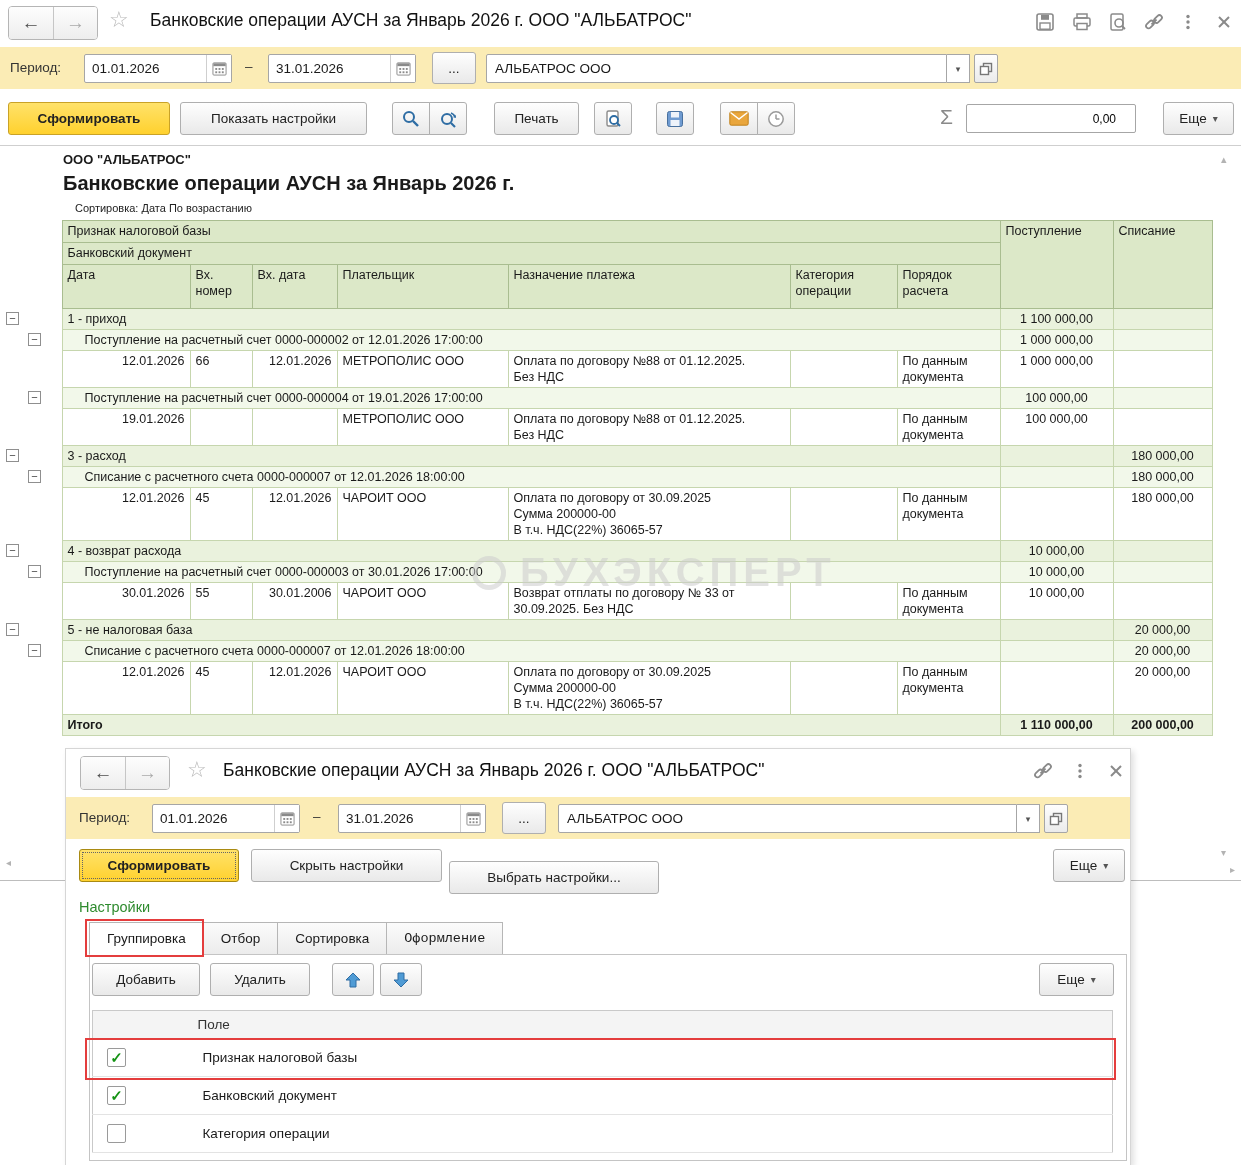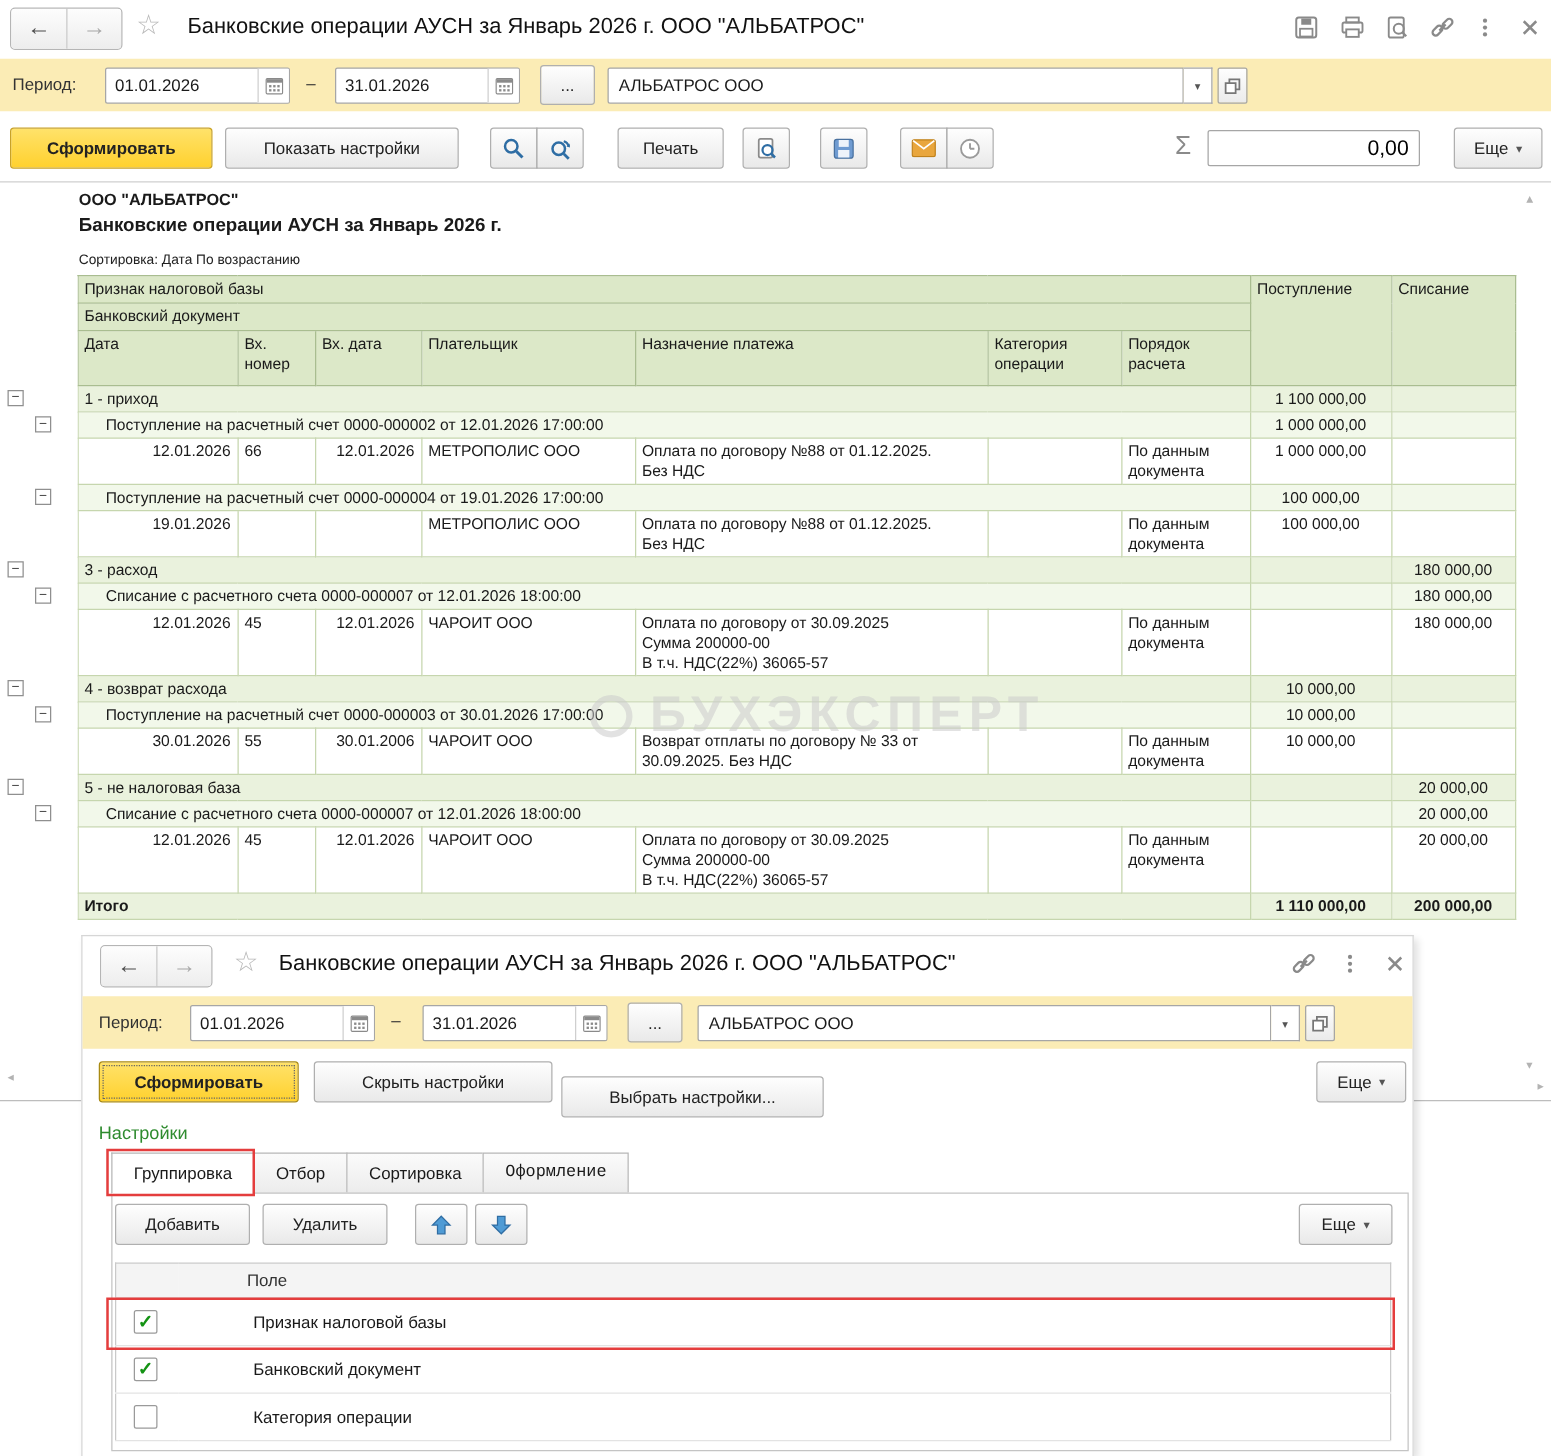--- a/index.html
+++ b/index.html
@@ -50,22 +50,22 @@
   .tbi { display:inline-flex; width:24px; height:24px; align-items:center;
          justify-content:center; cursor:pointer; }
 
   .yellowbar { background:#fbecb5; }
   .plabel { font-size:13.5px; color:#333; }
 
   
   #report { top:145px; left:0; width:1241px; height:736px; background:#fff;
             border-top:1px solid #cfcfcf; border-bottom:1px solid #bdbdbd; }
   .rep-org { font-weight:bold; font-size:13px; }
-  .rep-title { font-weight:bold; font-size:15px; }
-  .rep-sort { font-size:11px; color:#222; }
+  .rep-title { font-weight:bold; font-size:20px; }
+  .rep-sort { font-size:11px; color:#222;margin-left:12px; }
 
   table.report { border-collapse:collapse; table-layout:fixed; width:1212px; }
   table.report td { font-size:12.5px; line-height:16px; vertical-align:top;
                     padding:2px 5px; overflow:hidden; }
   table.report thead td { background:#dce8c8; border:1px solid #a9bd90; }
   table.report td.gutter { background:#fff; border:none; padding:0; position:relative; }
   table.report tbody td { border:1px solid #c6d6ae; }
   tr.r-group td { background:#eaf2dd; height:20px; }
   tr.r-doc td { background:#f2f8ea; height:20px; }
   tr.r-total td { background:#eaf2dd; font-weight:bold; height:21px; }
@@ -109,21 +109,21 @@
   td.s-check { width:50px; }
   .checkbox { width:19px; height:19px; margin-left:14px; border:1px solid #9a9a9a;
               border-radius:2px; background:#fff; color:#149314; font-weight:bold;
               font-size:15px; line-height:17px; text-align:center; cursor:pointer; }
   td.s-label { padding-left:60px; }
   tr.shead td.s-label { padding-left:55px; }
 
   .annot { position:absolute; border:2px solid #e43d3d; pointer-events:none; z-index:60; }
 
   input.sumfield { width:170px; height:29px; border:1px solid #a6a6a6; border-radius:2px;
-                   text-align:right; font-size:17px; padding:0 8px;
+                   text-align:right; font-size:12px; padding:0 19px;
                    font-family:"Liberation Sans", sans-serif; }
   .sigma { font-size:21px; color:#8a8a8a; }
 </style>
 </head>
 <body>
 
 <div class="abs" id="titlebar" style="left:0;top:0;width:1241px;height:46px;">
   <div class="abs navgroup" style="left:8px;top:6px;">
     <div class="navbtn">
         <span>←</span>

